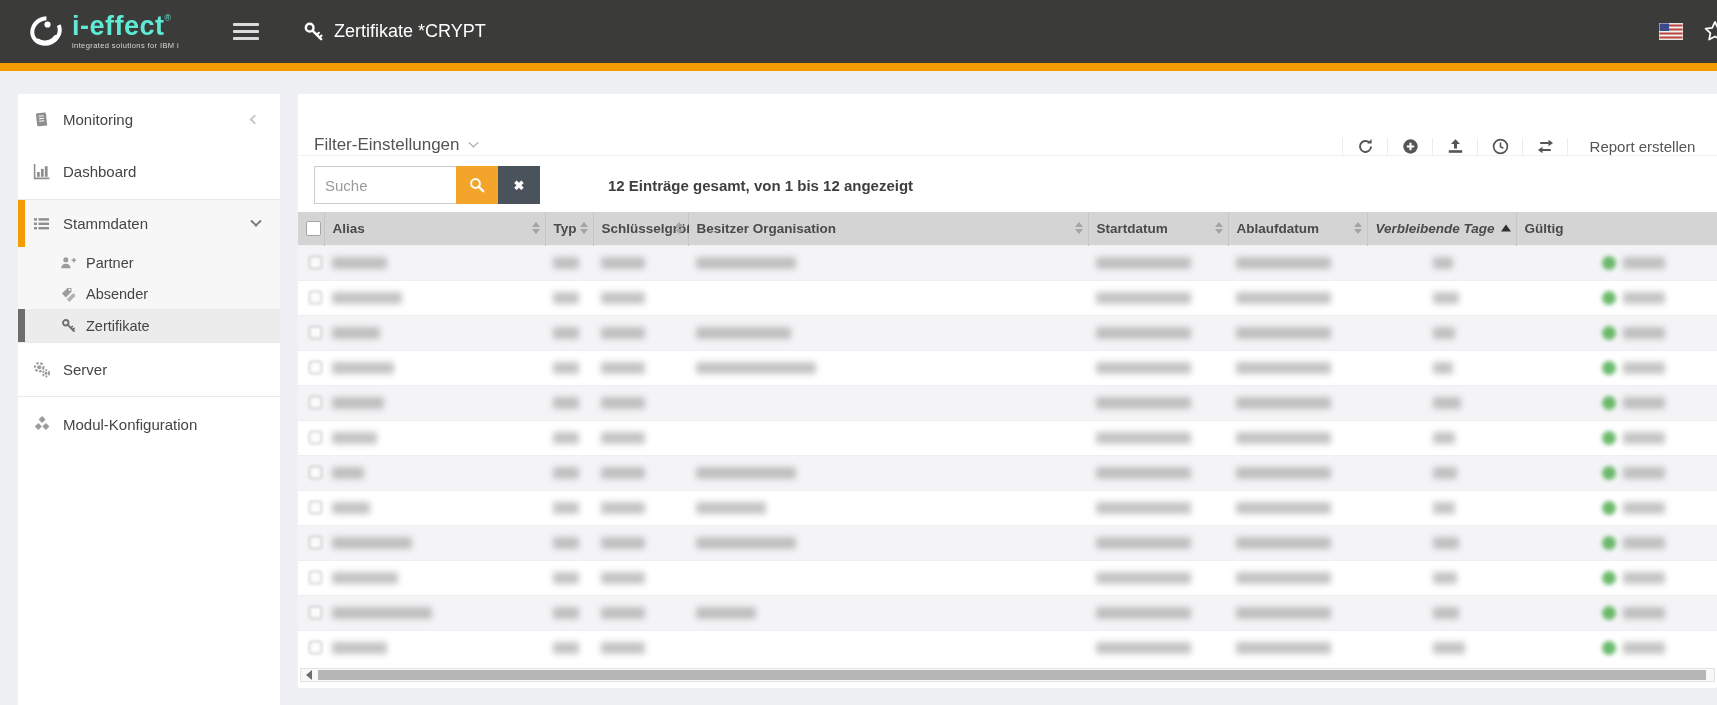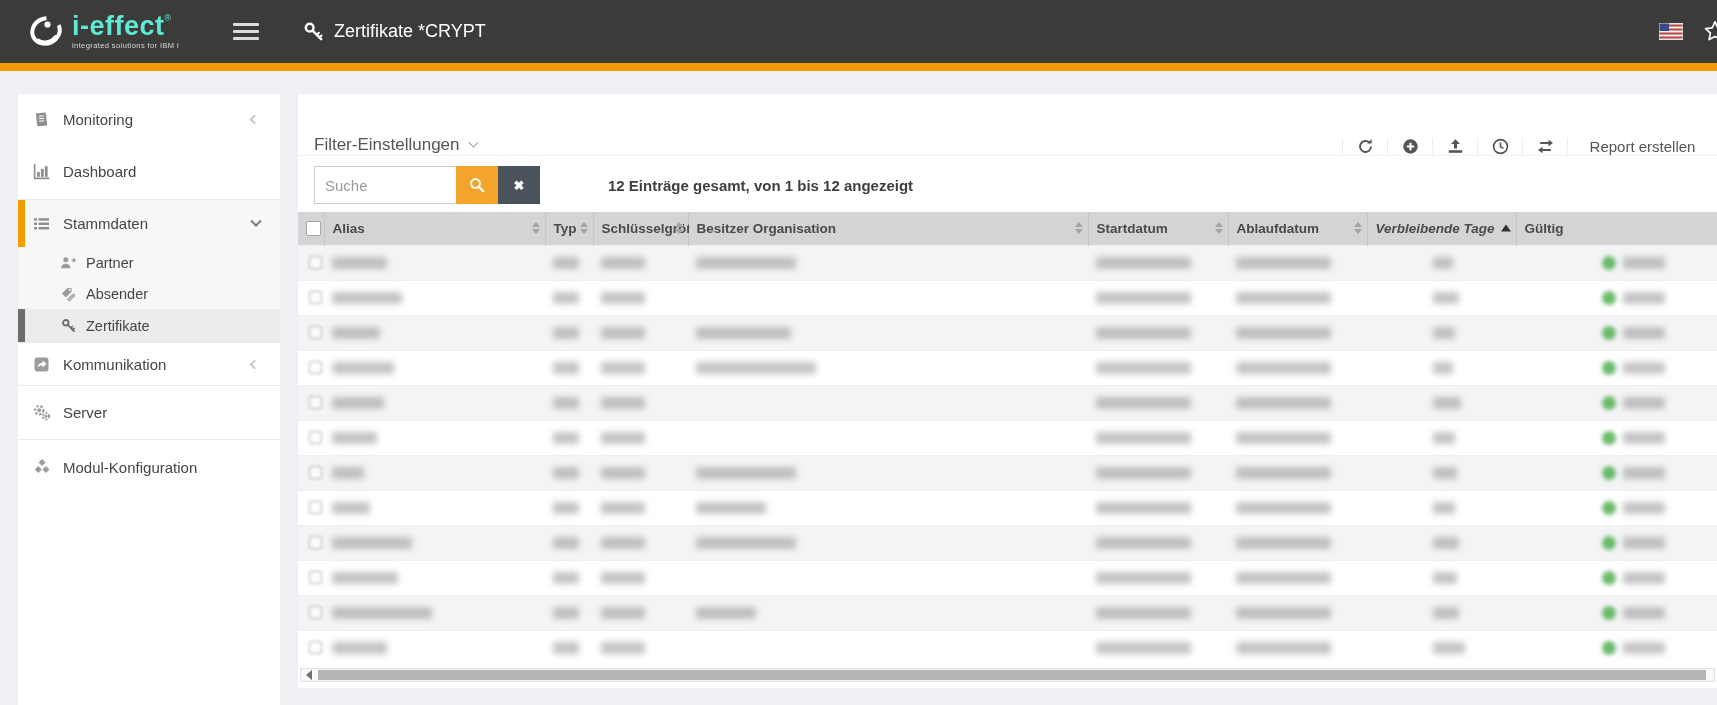--- a/index.html
+++ b/index.html
@@ -213,30 +213,20 @@
           <circle cx="7" cy="7" r="4" fill="none" stroke="#6f6f6f" stroke-width="2.8"></circle>
           <path d="M10 10 L19 19" stroke="#6f6f6f" stroke-width="2.8" stroke-linecap="round"></path>
           <path d="M14.5 14.5 16.6 12.4 M17.3 17.3 19.4 15.2" stroke="#6f6f6f" stroke-width="2.4" stroke-linecap="round"></path>
         </svg>
       </span>
       <span class="slabel">Zertifikate</span>
     </div>
   </div>
 
 
-  <div class="side-item divider-b" style="height:43px">
-    <span class="sicon">
-      <svg width="17" height="17" viewBox="0 0 17 17">
-        <rect x="1.5" y="1.5" width="14" height="14" rx="3" fill="#9c9c9c"></rect>
-        <path d="M4.5 11.5c.5-3.2 2.6-4.7 5-4.7V4.6l4 3.5-4 3.5v-2.2c-2.3 0-4 .6-5 2.1z" fill="#fff"></path>
-      </svg>
-    </span>
-    <span class="slabel">Kommunikation</span>
-    <span class="chev-left"></span>
-  </div>
 
   <div class="side-item divider-b" style="height:54px">
     <span class="sicon">
       <svg width="18" height="17" viewBox="0 0 18 17">
         <circle cx="6.2" cy="6.2" r="2" fill="#9c9c9c"></circle>
         <circle cx="6.2" cy="6.2" r="4.2" fill="none" stroke="#9c9c9c" stroke-width="2.2" stroke-dasharray="2.4 1.7"></circle>
         <circle cx="13" cy="12.3" r="1.5" fill="#9c9c9c"></circle>
         <circle cx="13" cy="12.3" r="3.1" fill="none" stroke="#9c9c9c" stroke-width="2" stroke-dasharray="1.9 1.5"></circle>
       </svg>
     </span>

